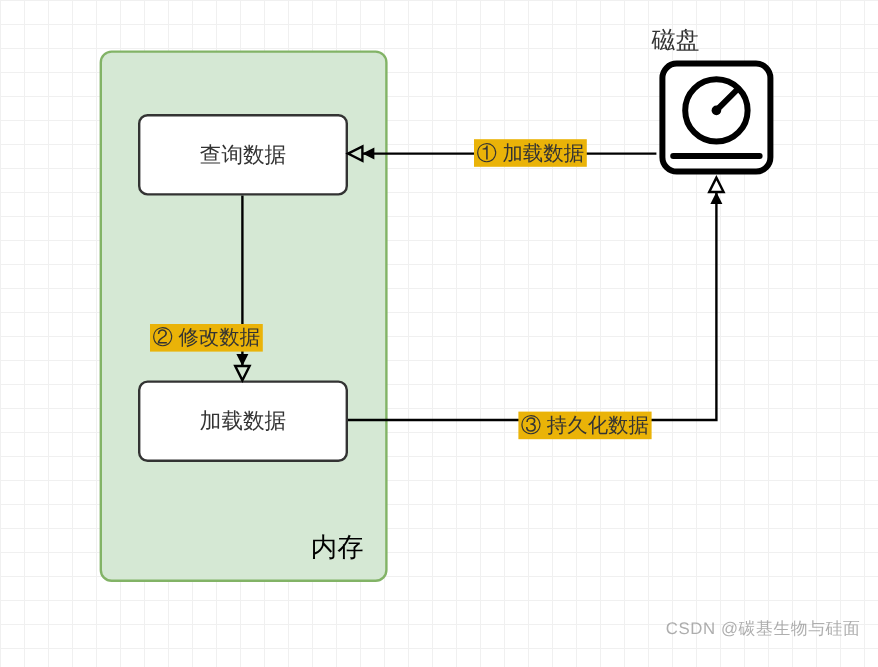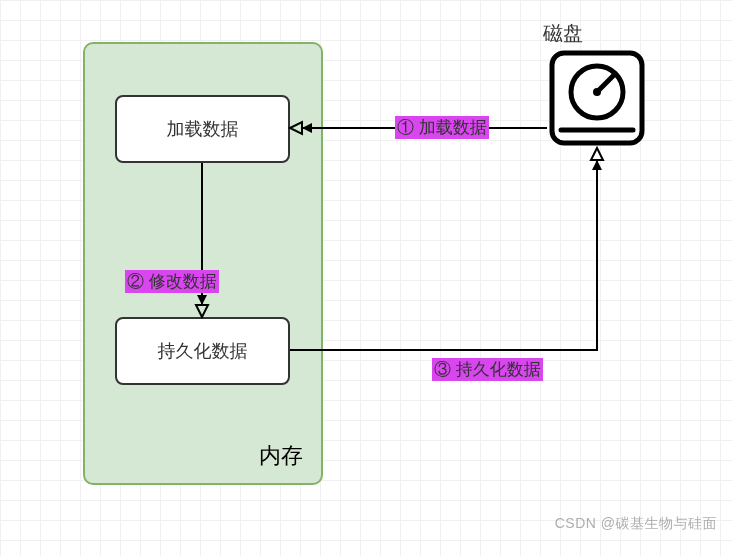--- a/index.html
+++ b/index.html
@@ -59,49 +59,49 @@
       position: absolute;
       left: 547px;
       top: 48px;
       width: 100px;
       height: 100px;
     }
     .arrow-label {
       position: absolute;
       font-size: 17px;
       color: #333;
-      background: #d946ef;
+      background: #eab308;
       padding: 0 2px;
     }
     .label-load { left: 395px; top: 116px; }
     .label-mod { left: 125px; top: 238px; margin-top: 32px; }
-    .label-persist { left: 432px; top: 358px; }
+    .label-persist { left: 432px; top: 343px; }
     svg.connector { position: absolute; overflow: visible; }
     .watermark {
       position: absolute;
       right: 15px;
       bottom: 23px;
       font-size: 14px;
       color: rgba(120,120,120,0.6);
       letter-spacing: 0.5px;
     }
   </style>
 </head>
 <body>
 
 <div class="memory-container">
   <div class="memory-label">内存</div>
 </div>
 
 <div class="box box-query">
-  <span>加载数据</span>
+  <span>查询数据</span>
 </div>
 
 <div class="box box-modify">
-  <span>持久化数据</span>
+  <span>加载数据</span>
 </div>
 
 <div class="disk-label">磁盘</div>
 
 <svg class="disk-icon" viewBox="0 0 100 100">
   <rect x="5" y="5" width="90" height="90" rx="12" ry="12" fill="#fff" stroke="#000" stroke-width="5"></rect>
   <circle cx="50" cy="44" r="26" fill="none" stroke="#000" stroke-width="5"></circle>
   <line x1="50" y1="44" x2="67" y2="27" stroke="#000" stroke-width="5" stroke-linecap="round"></line>
   <circle cx="50" cy="44" r="4" fill="#000"></circle>
   <line x1="14" y1="82" x2="86" y2="82" stroke="#000" stroke-width="5" stroke-linecap="round"></line>

